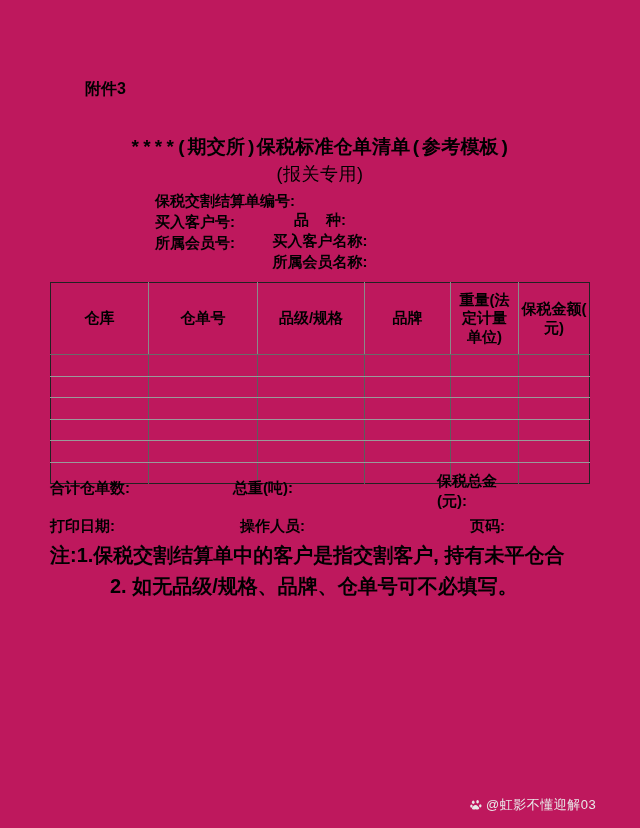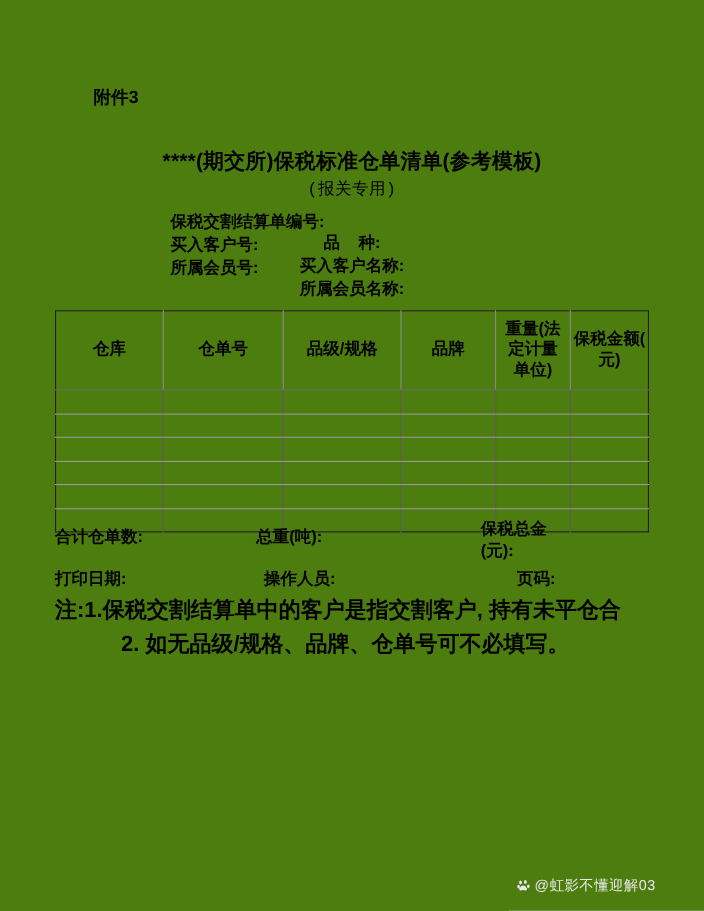--- a/index.html
+++ b/index.html
@@ -11,21 +11,21 @@
     width: 640px;
     height: 828px;
     position: relative;
     font-family: "Liberation Sans", "DejaVu Sans", sans-serif;
     color: #000000;
     overflow: hidden;
   }
   .page {
     position: absolute;
     inset: 0;
-    background: #4d7c0f;
+    background: #be185d;
   }
 
   
   .attachment-no {
     position: absolute;
     left: 85px;
     top: 79px;
     font-size: 16px;
     font-weight: bold;
     letter-spacing: 0px;
@@ -36,32 +36,32 @@
   .title-main {
     position: absolute;
     left: 0;
     right: 0;
     top: 134px;
     text-align: center;
     font-size: 19px;
     font-weight: bold;
     letter-spacing: 0.2px;
     white-space: nowrap;
+    font-family: Liberation Mono, monospace;
   }
   .title-sub {
     position: absolute;
     left: 0;
     right: 0;
     top: 162px;
     text-align: center;
-    font-size: 15px;
+    font-size: 18px;
     font-weight: normal;
     letter-spacing: 0.5px;
     white-space: nowrap;
-    font-family: Liberation Mono, monospace;
   }
 
   
   .meta {
     position: absolute;
     left: 50px;
     top: 192px;
     width: 540px;
   }
   .meta-row {

